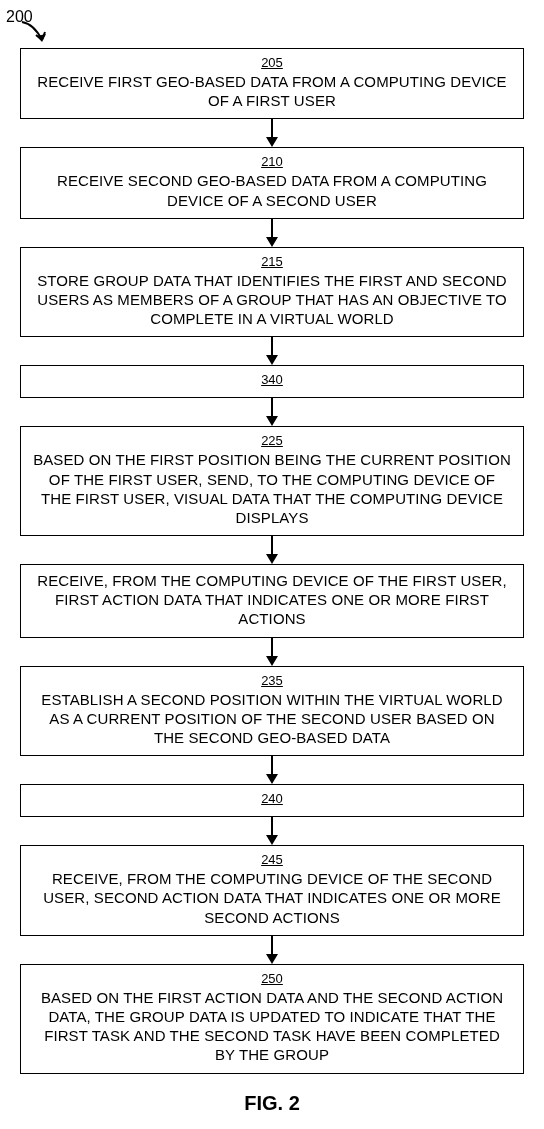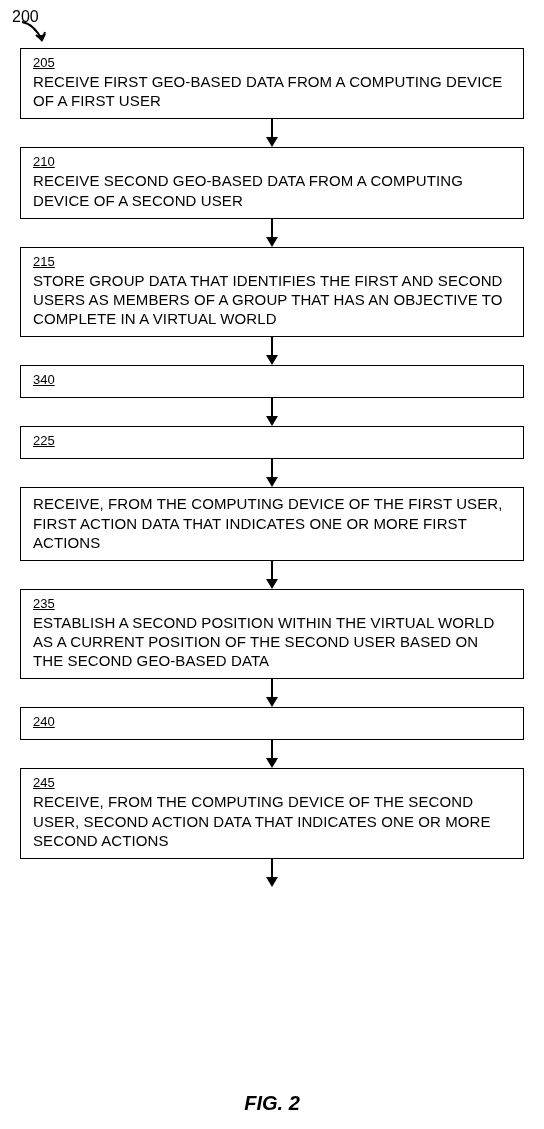--- a/index.html
+++ b/index.html
@@ -6,21 +6,21 @@
     body {
       width: 544px;
       height: 1129px;
       background: #fff;
       font-family: Arial, Helvetica, sans-serif;
       position: relative;
     }
     .fig-label-ref {
       position: absolute;
       top: 8px;
-      left: 12px;
+      left: 6px;
       font-size: 16px;
       color: #000;
     }
     .ref-arrow {
       position: absolute;
       top: 20px;
       left: 18px;
     }
     .flow {
       position: absolute;
@@ -28,21 +28,21 @@
       left: 20px;
       width: 504px;
       display: flex;
       flex-direction: column;
       align-items: center;
     }
     .flow-box {
       width: 100%;
       border: 1.5px solid #000;
       padding: 6px 12px 8px 12px;
-      text-align: left;
+      text-align: center;
     }
     .step-num {
       text-decoration: underline;
       font-size: 13px;
       display: block;
       margin-bottom: 2px;
     }
     .step-text {
       font-size: 15px;
       line-height: 1.28;
@@ -66,21 +66,20 @@
       border-left: 6px solid transparent;
       border-right: 6px solid transparent;
       border-top: 10px solid #000;
     }
     .fig-caption {
       position: absolute;
       bottom: 14px;
       width: 544px;
       text-align: center;
       font-weight: bold;
-      font-style: italic;
       font-size: 20px;
       margin-top: 36px;
     }
   </style>
 </head>
 <body>
 
 <div class="fig-label-ref">200</div>
 
 <svg class="ref-arrow" width="36" height="32" viewBox="0 0 36 32">
@@ -121,20 +120,21 @@
   <div class="flow-box">
     <span class="step-num">340</span>
   </div>
   <div class="connector">
       <div class="shaft"></div>
       <div class="head"></div>
     </div>
 
   <div class="flow-box">
     <span class="step-num">225</span>
+    <div class="step-text">BASED ON THE FIRST POSITION BEING THE CURRENT POSITION OF THE FIRST USER, SEND, TO THE COMPUTING DEVICE OF THE FIRST USER, VISUAL DATA THAT THE COMPUTING DEVICE DISPLAYS</div>
   </div>
   <div class="connector">
       <div class="shaft"></div>
       <div class="head"></div>
     </div>
 
   <div class="flow-box">
     <div class="step-text">RECEIVE, FROM THE COMPUTING DEVICE OF THE FIRST USER, FIRST ACTION DATA THAT INDICATES ONE OR MORE FIRST ACTIONS</div>
   </div>
   <div class="connector">
@@ -161,16 +161,20 @@
 
   <div class="flow-box">
     <span class="step-num">245</span>
     <div class="step-text">RECEIVE, FROM THE COMPUTING DEVICE OF THE SECOND USER, SECOND ACTION DATA THAT INDICATES ONE OR MORE SECOND ACTIONS</div>
   </div>
   <div class="connector">
       <div class="shaft"></div>
       <div class="head"></div>
     </div>
 
+  <div class="flow-box">
+    <span class="step-num">250</span>
+    <div class="step-text">BASED ON THE FIRST ACTION DATA AND THE SECOND ACTION DATA, THE GROUP DATA IS UPDATED TO INDICATE THAT THE FIRST TASK AND THE SECOND TASK HAVE BEEN COMPLETED BY THE GROUP</div>
+  </div>
 
 </div>
 
 <div class="fig-caption">FIG. 2</div>
 
 </body></html>

